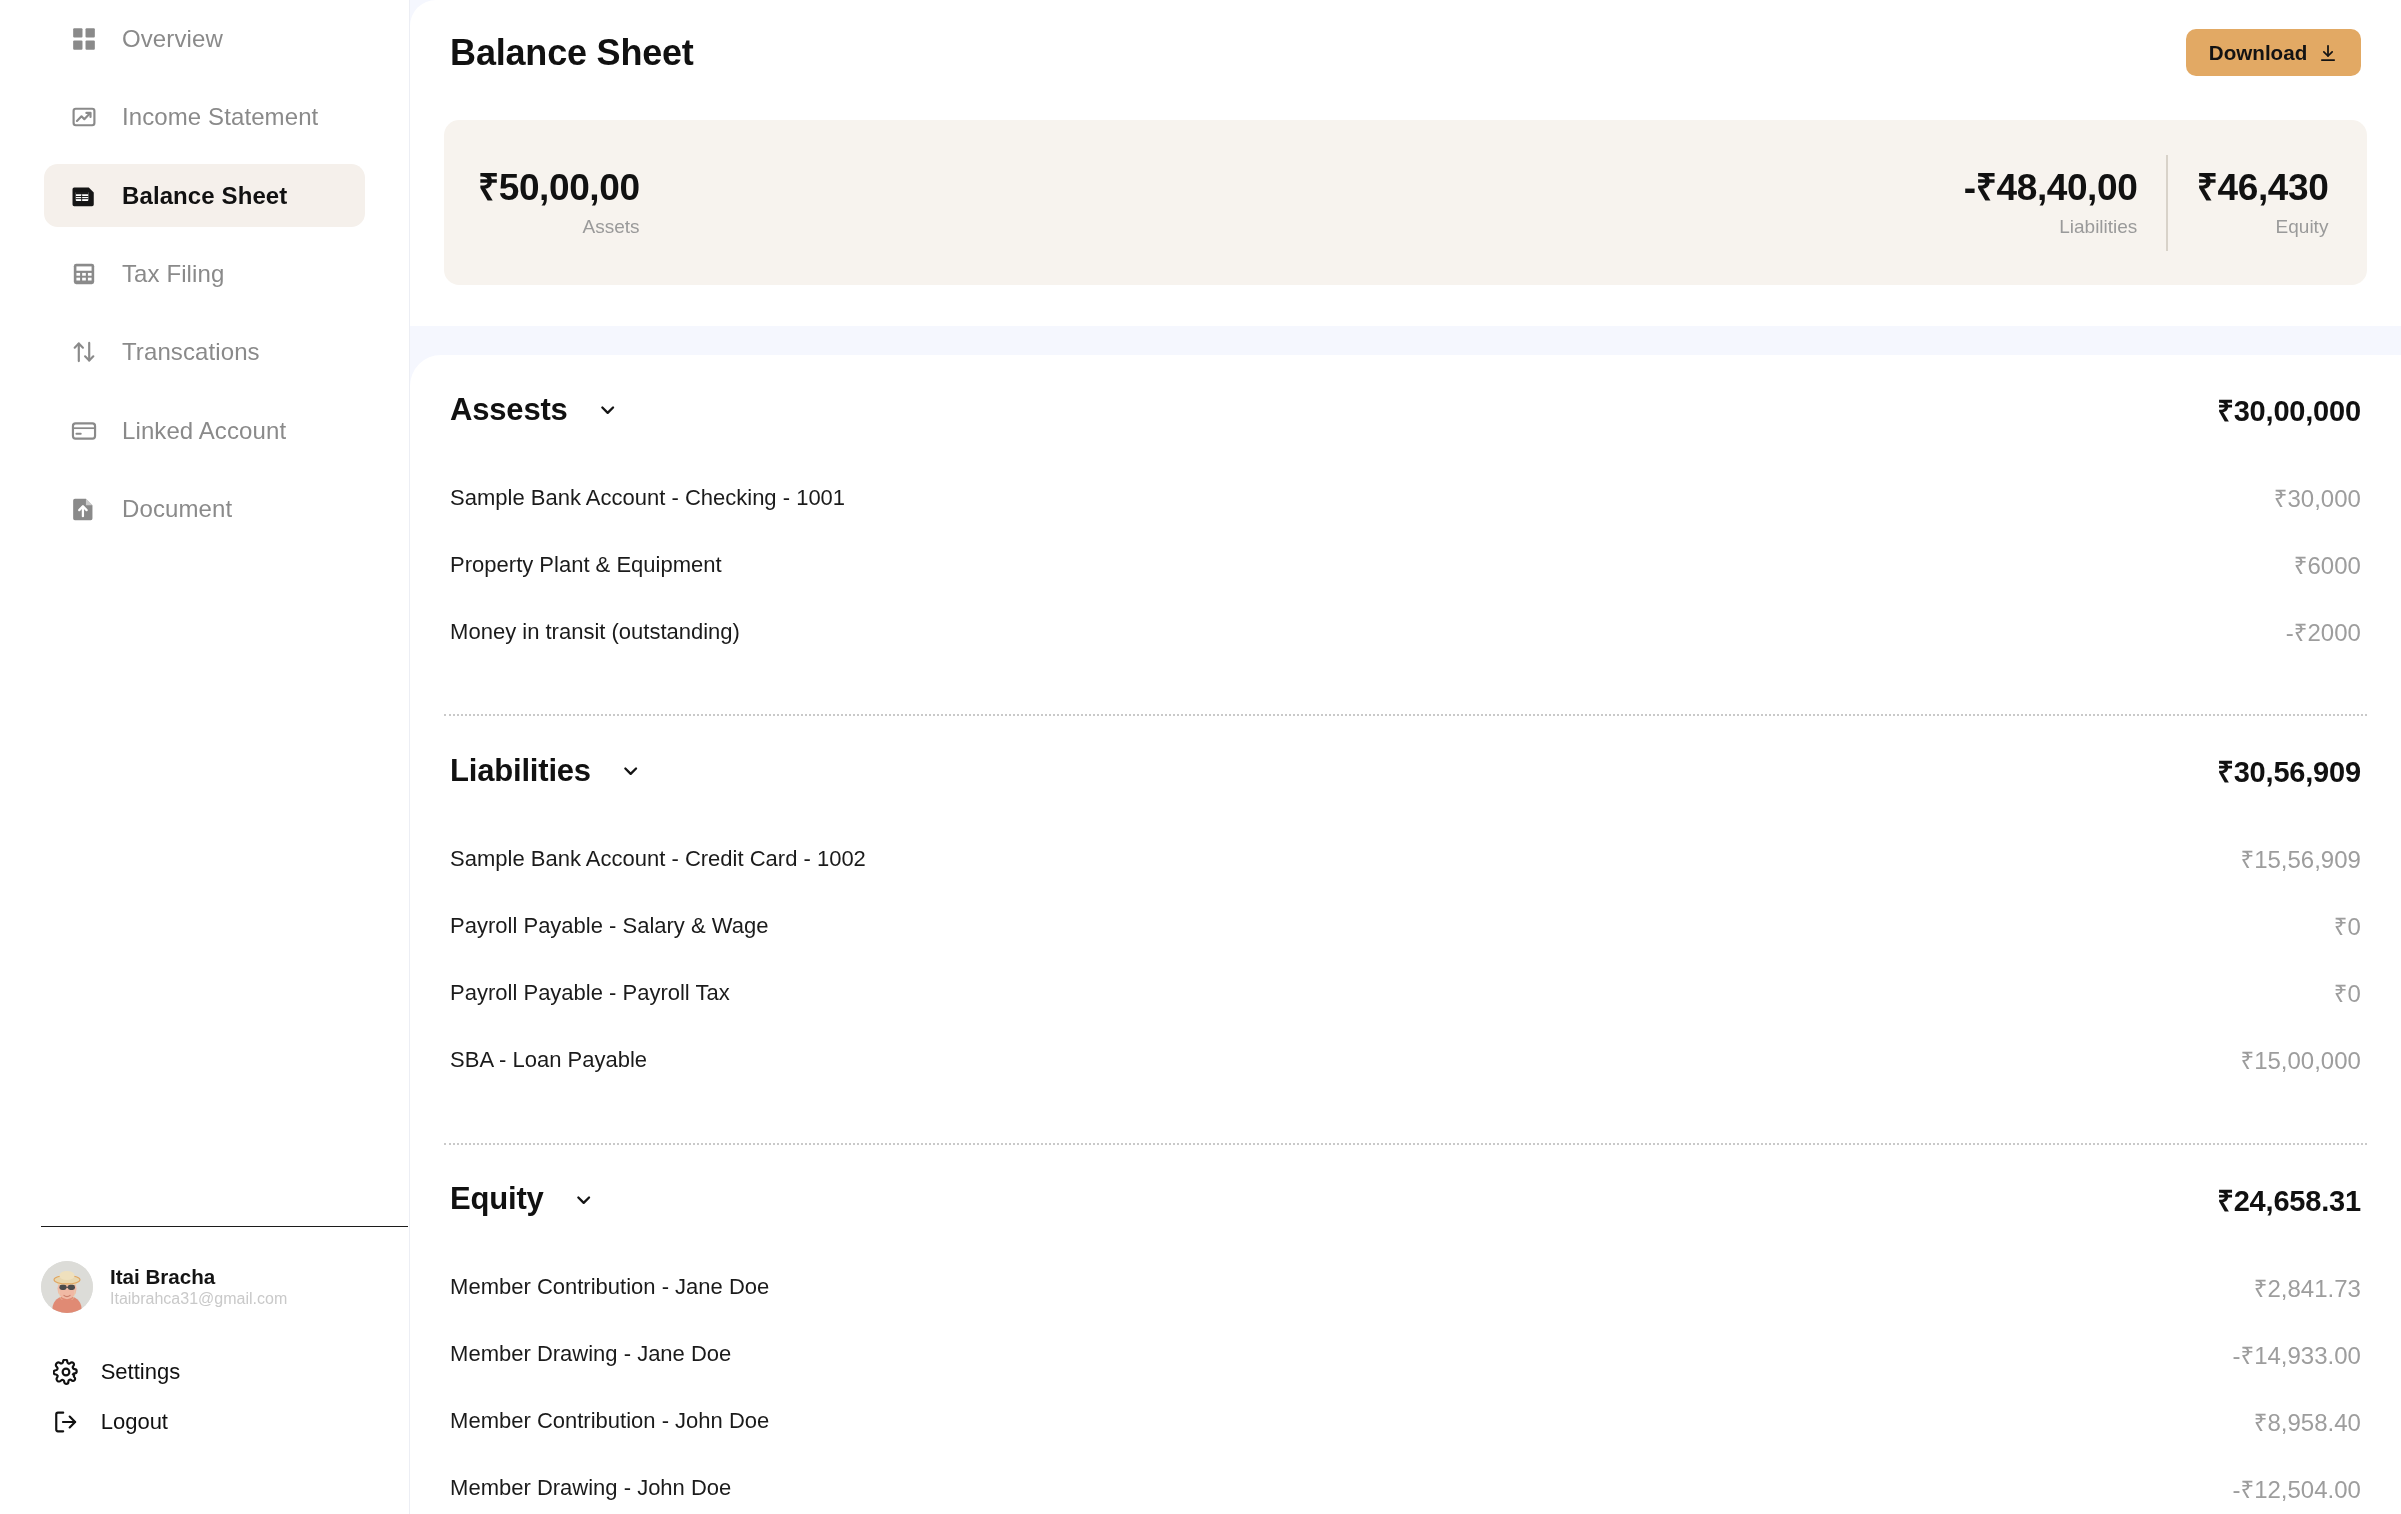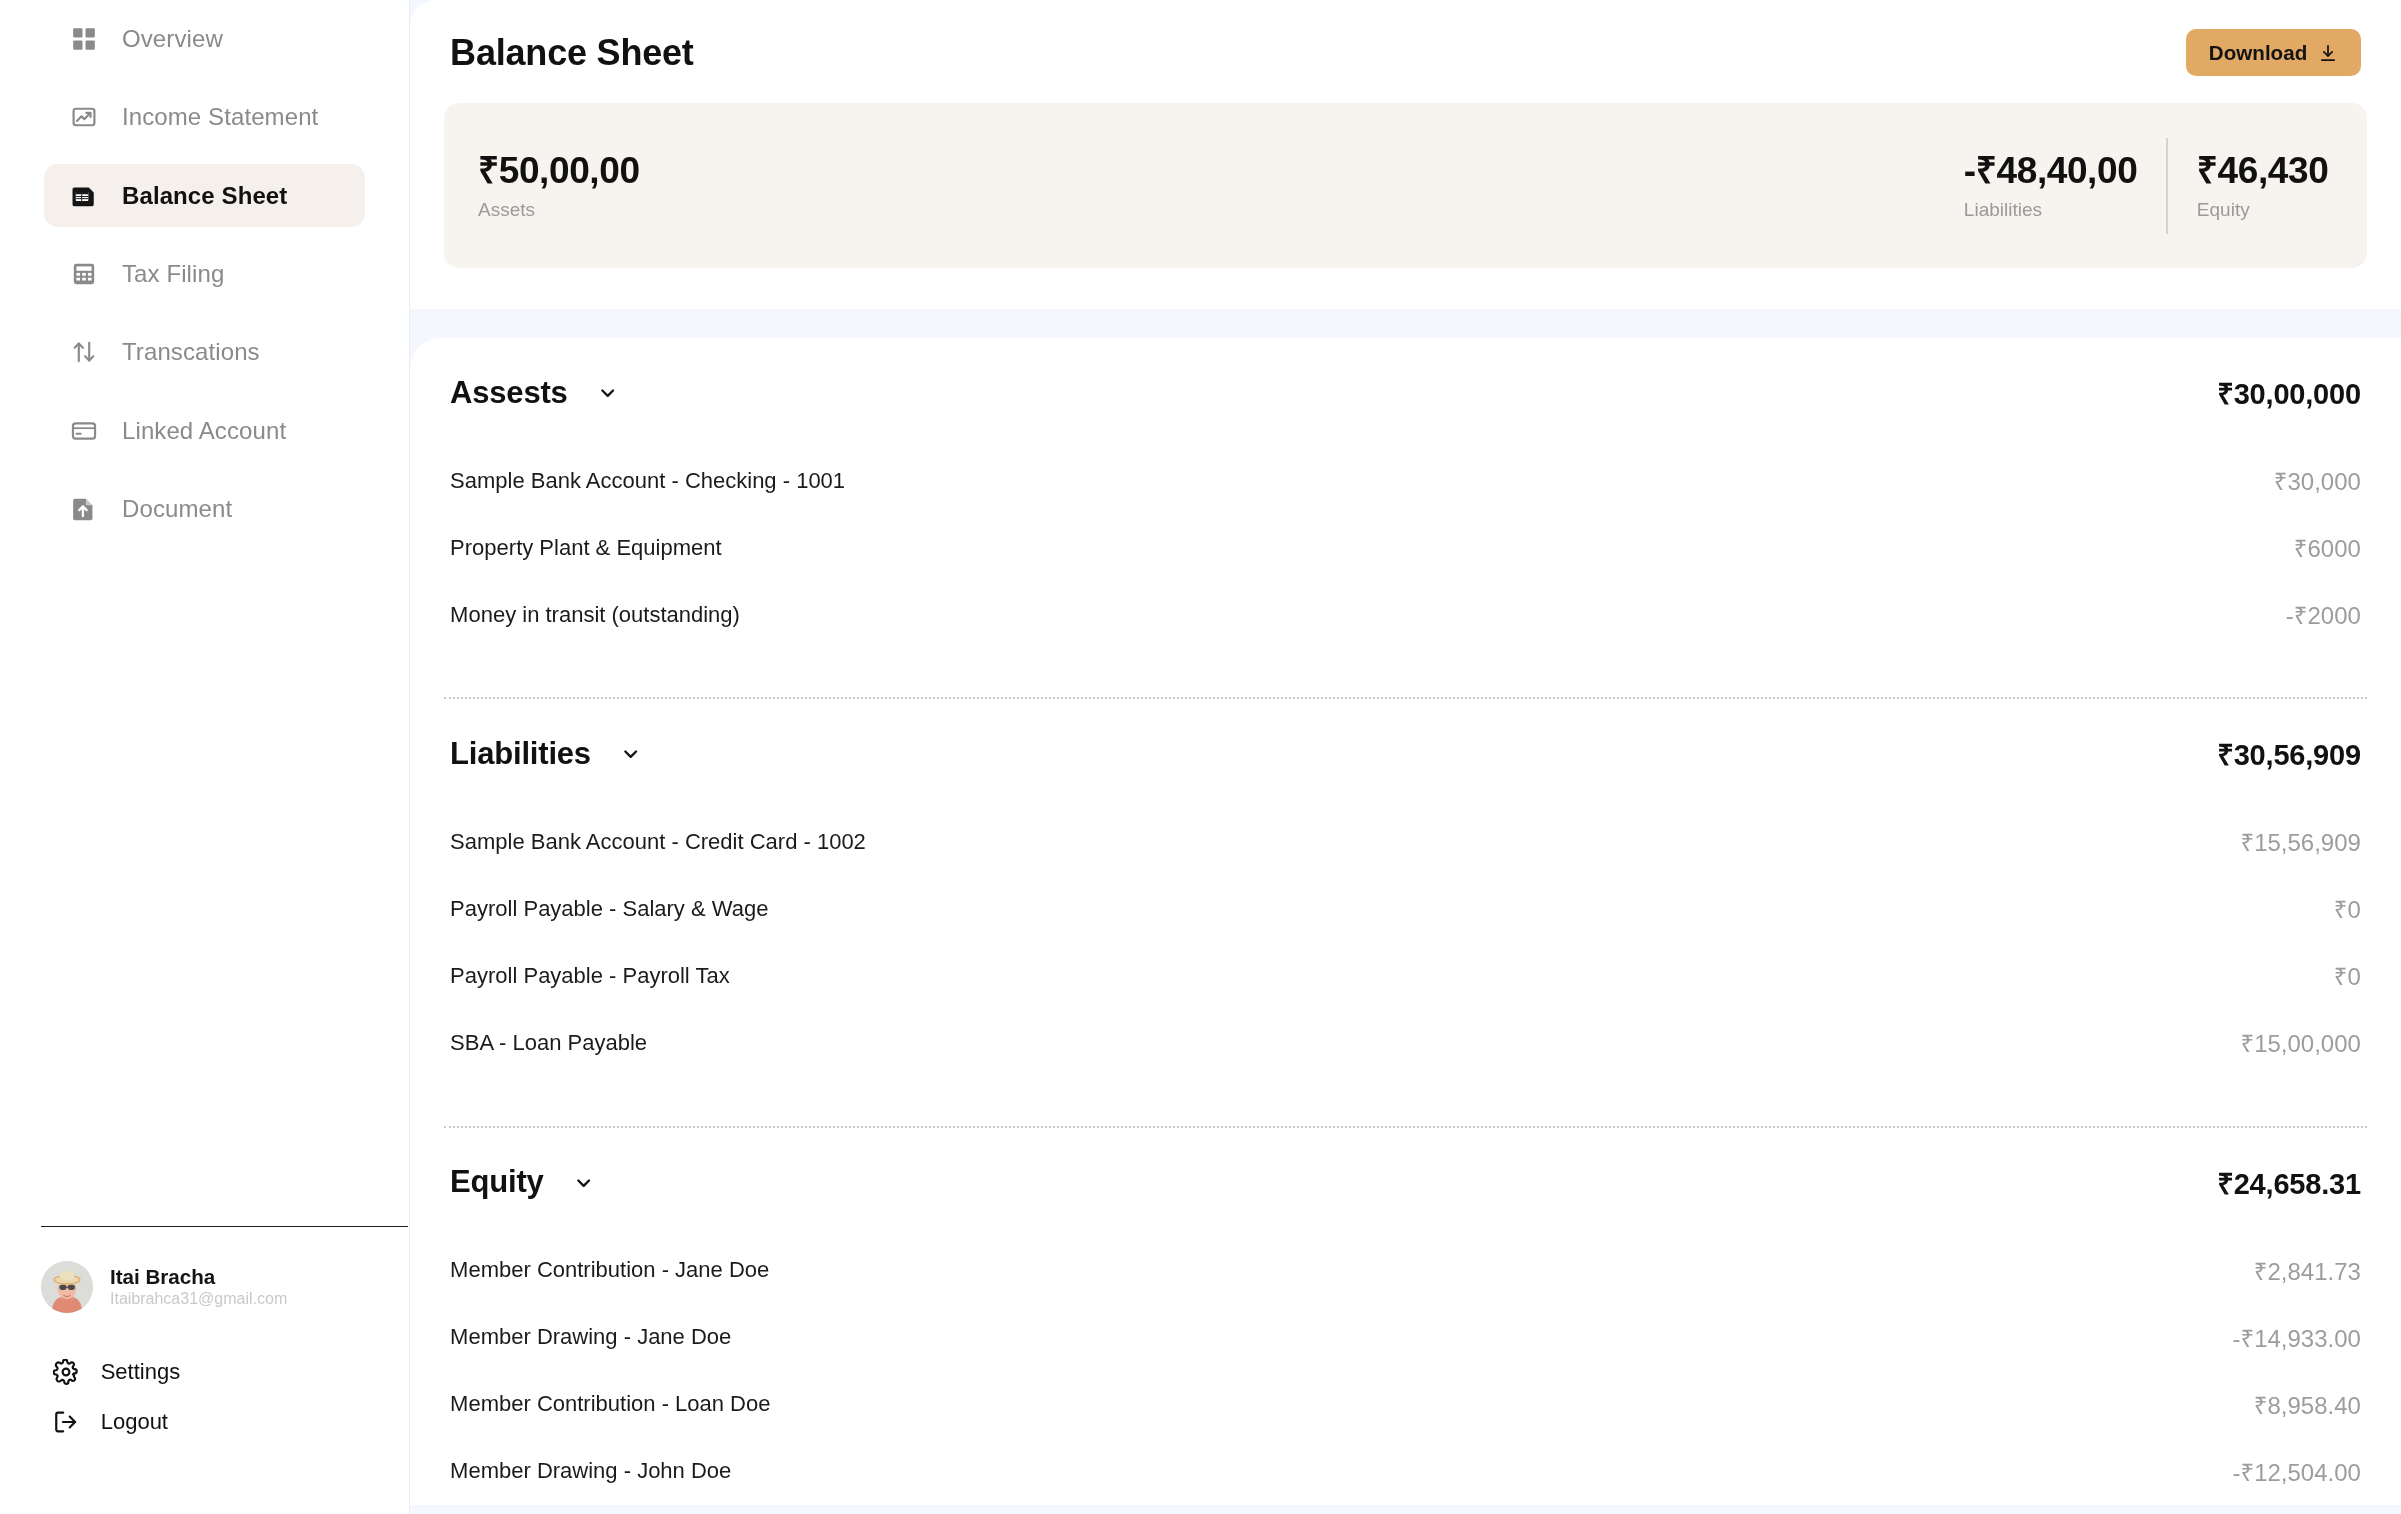--- a/index.html
+++ b/index.html
@@ -186,28 +186,29 @@
     height: 47px;
     padding: 0 23px;
     font-size: 20.6px;
     font-weight: bold;
     font-family: "Liberation Sans", sans-serif;
     cursor: pointer;
   }
   .download-btn .dl-icon { display: flex; align-items: center; }
 
   .summary-card {
-    margin-top: 22px;
+    margin-top: 39px;
     background: #f7f3ee;
     border-radius: 15.3px;
     height: 165px;
     display: flex;
     align-items: center;
     padding: 0 34px;
     position: relative;
+    text-align: right;
   }
   .sum-block { display: flex; flex-direction: column; gap: 10.7px; }
   .sum-value {
     font-size: 37px;
     font-weight: bold;
     color: #111111;
     line-height: 1;
     letter-spacing: -0.4px;
     white-space: nowrap;
   }
@@ -568,21 +569,21 @@
 
         <div class="row">
           <span class="row-label">Member Contribution - Jane Doe</span>
           <span class="row-value">₹2,841.73</span>
         </div>
         <div class="row">
           <span class="row-label">Member Drawing - Jane Doe</span>
           <span class="row-value">-₹14,933.00</span>
         </div>
         <div class="row">
-          <span class="row-label">Member Contribution - Loan Doe</span>
+          <span class="row-label">Member Contribution - John Doe</span>
           <span class="row-value">₹8,958.40</span>
         </div>
         <div class="row">
           <span class="row-label">Member Drawing - John Doe</span>
           <span class="row-value">-₹12,504.00</span>
         </div>
       </div>
 
     </section>
 

